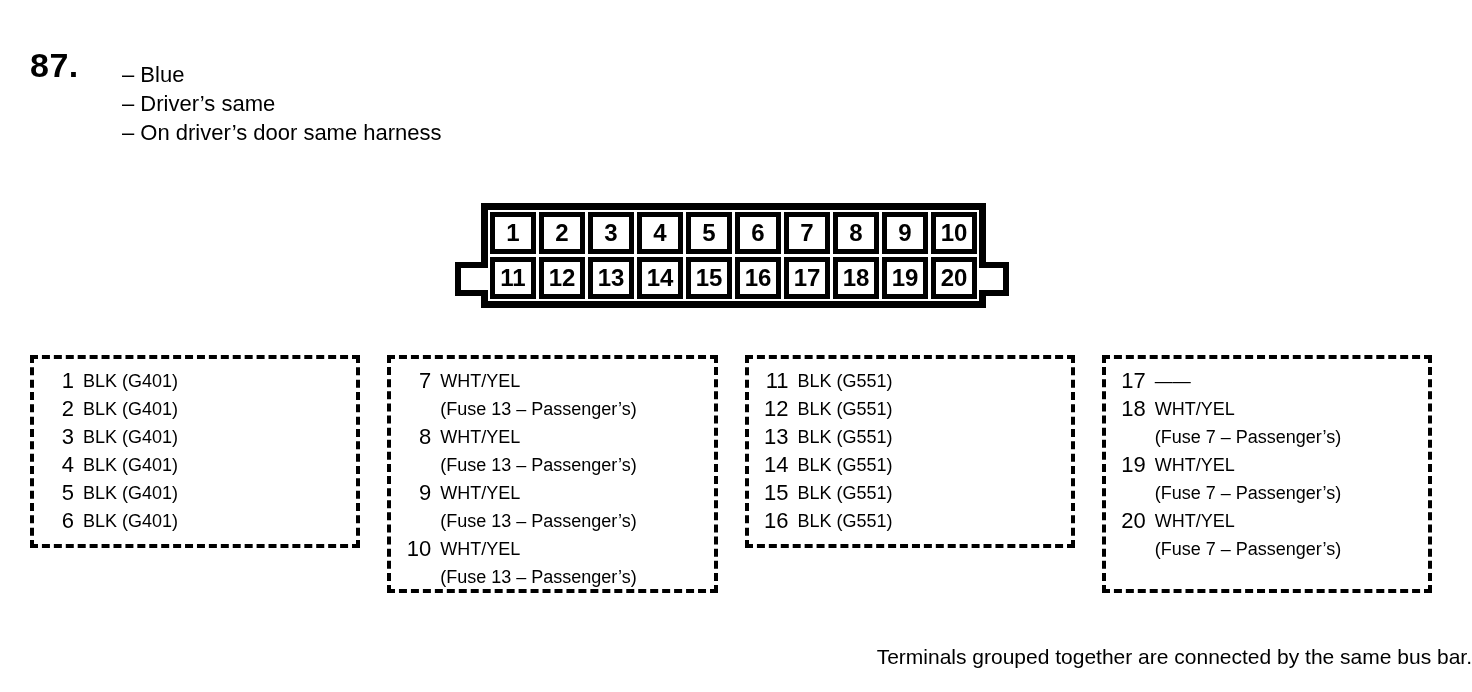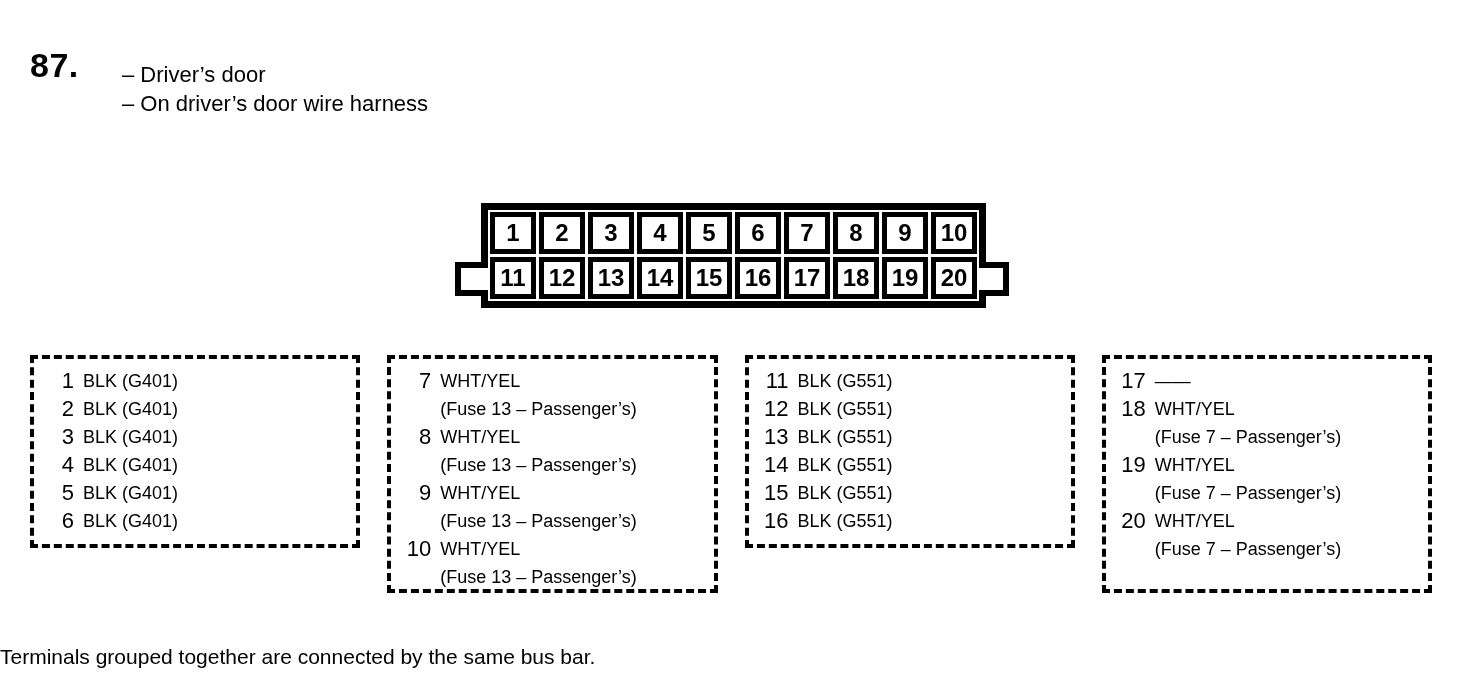--- a/index.html
+++ b/index.html
@@ -75,33 +75,34 @@
   .entry .pin-num {
     width: 30px; min-width: 30px; text-align: right; margin-right: 9px;
     font-size: 22px; line-height: 28px;
   }
   .entry-text { font-size: 18px; line-height: 28px; }
   .entry-text .wire, .entry-text .fuse { white-space: nowrap; }
 
   
   .footer-note {
     position: absolute; left: 0; top: 645px; width: 100%;
-    text-align: left; font-size: 21px;
+    text-align: right; font-size: 21px;
   }
 </style>
 </head>
 <body>
 
 <div class="header">
   <span class="section-number">87.</span>
 </div>
 
 <ul class="notes">
-  <li>– Driver’s door</li>
-  <li>– On driver’s door wire harness</li>
+  <li>– Blue</li>
+  <li>– Driver’s same</li>
+  <li>– On driver’s door same harness</li>
 </ul>
 
 <div class="tab tab-left"></div>
 <div class="tab tab-right"></div>
 <div class="connector">
     <div class="pin-cell">1</div>
     <div class="pin-cell">2</div>
     <div class="pin-cell">3</div>
     <div class="pin-cell">4</div>
     <div class="pin-cell">5</div>

